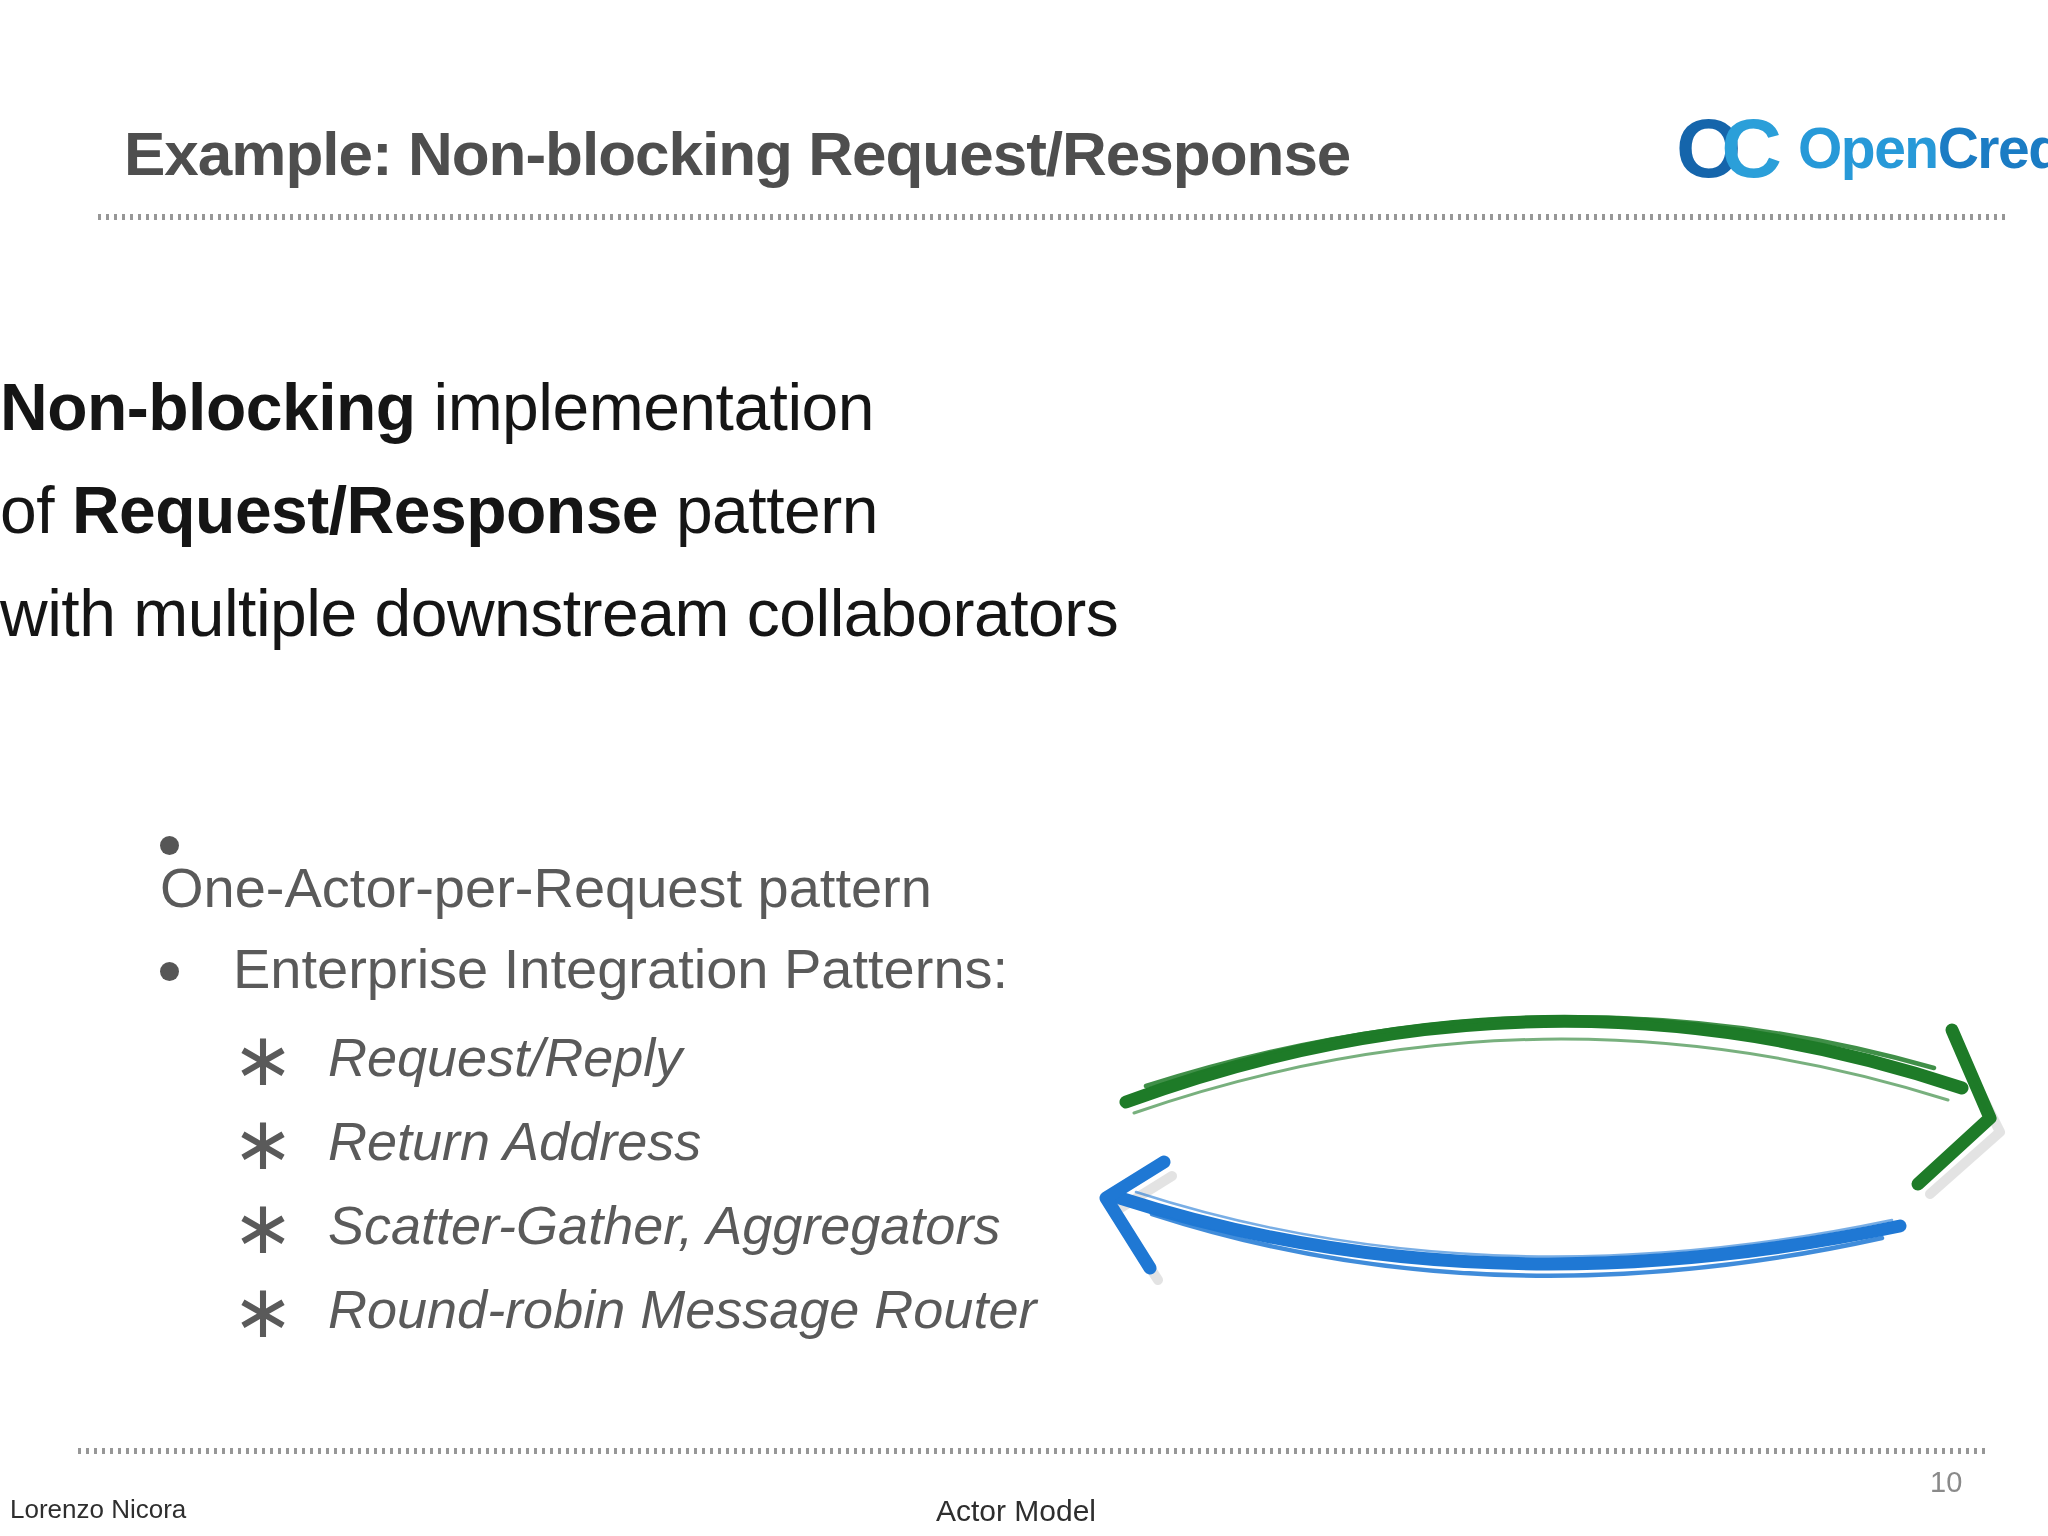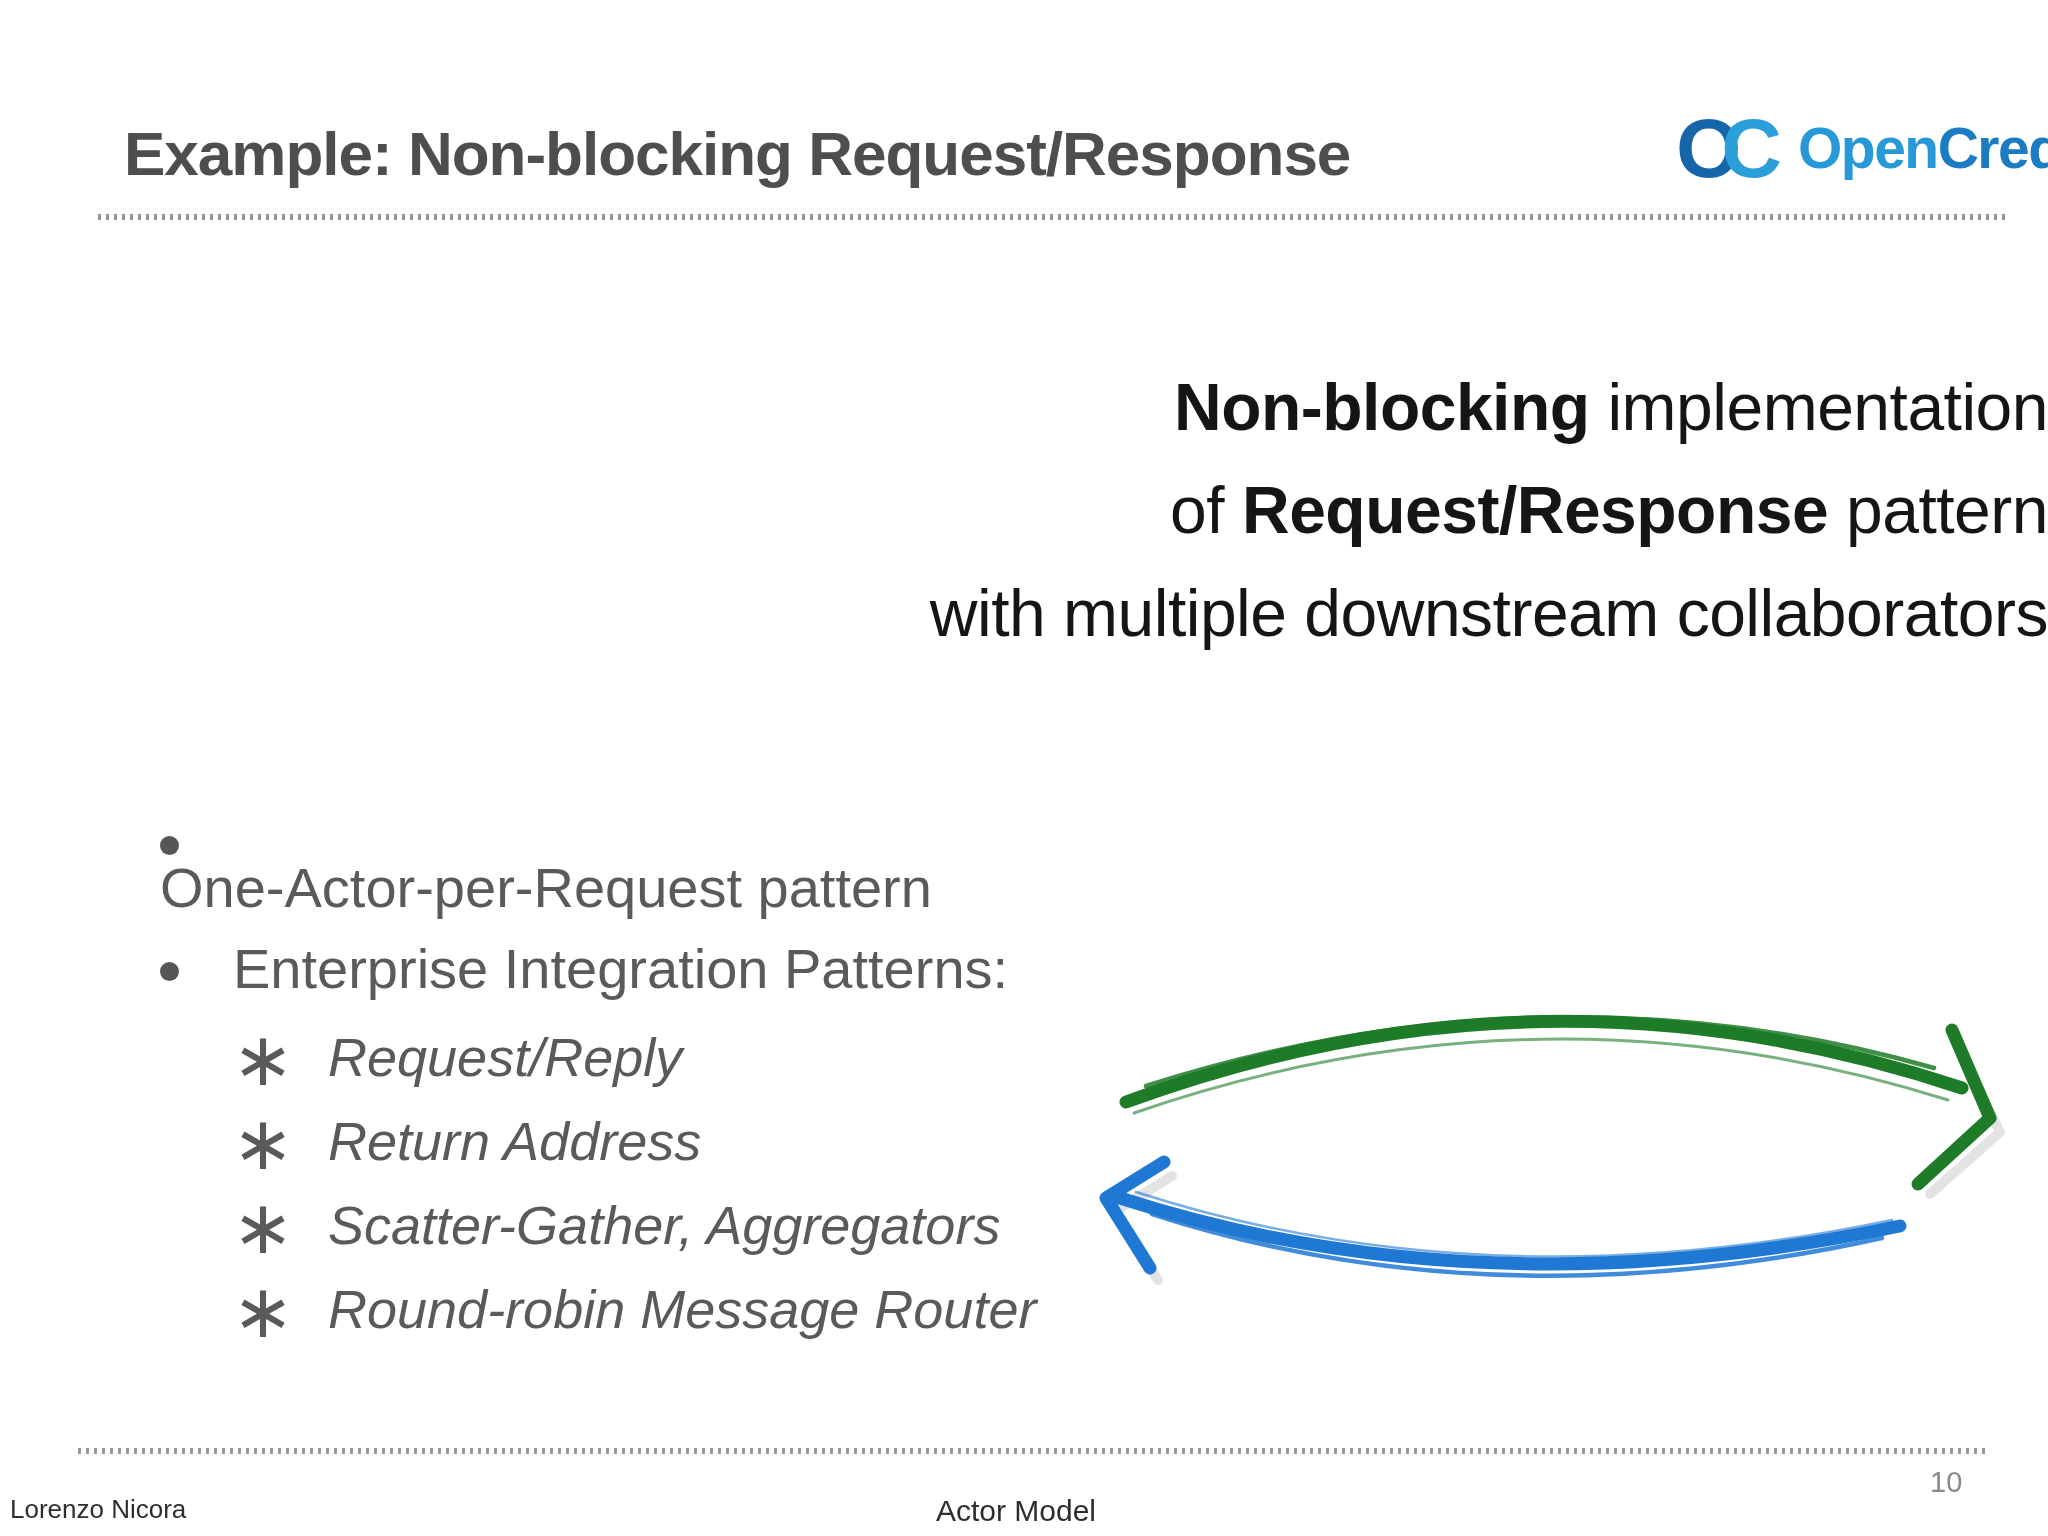--- a/index.html
+++ b/index.html
@@ -19,21 +19,21 @@
   .logo .word{font-weight:bold;font-size:57px;line-height:57px;letter-spacing:-1.5px;margin-left:16px;white-space:nowrap;}
   
   .dotted{
     position:absolute;height:6px;
     background:repeating-linear-gradient(90deg,#979797 0 3px,transparent 3px 8px);
   }
   .rule-top{left:98px;top:214px;width:1912px;}
   .rule-bottom{left:78px;top:1448px;width:1912px;}
   
   .statement{
-    position:absolute;left:0;right:0;top:356px;text-align:right;
+    position:absolute;left:0;right:0;top:356px;text-align:left;
     font-size:66px;line-height:103px;color:#151515;letter-spacing:-0.5px;
   }
   .statement .b{font-weight:bold;}
   
   .bullet-row{position:absolute;left:160px;display:flex;align-items:flex-start;
     font-size:56px;color:#5a5a5a;letter-spacing:0;white-space:nowrap;}
   .bullet-row .dot{width:19px;height:19px;border-radius:50%;background:#565656;
     margin-top:26px;margin-right:54px;flex:none;}
   .b1{top:810px;flex-direction:column;}
   .b2{top:936px;}

